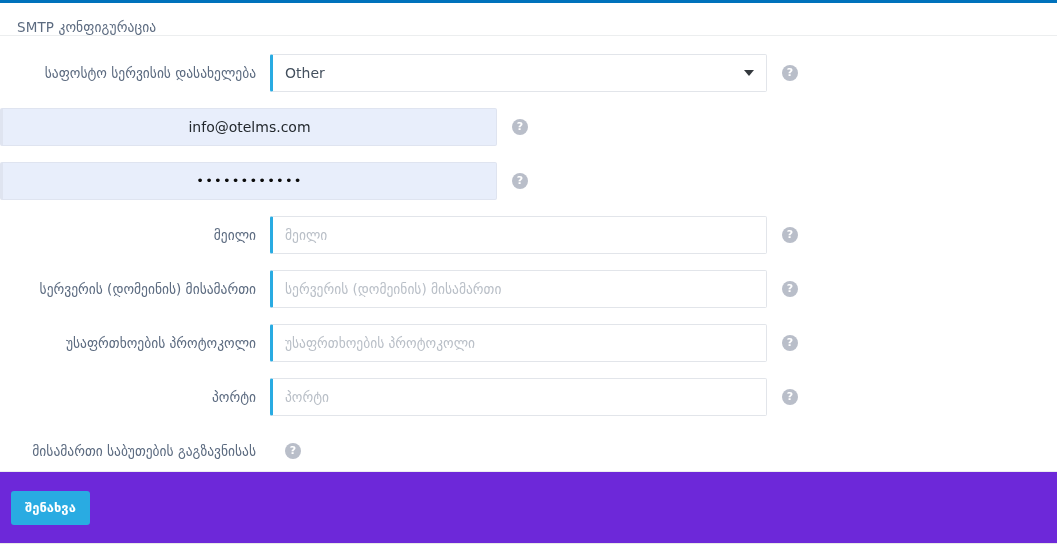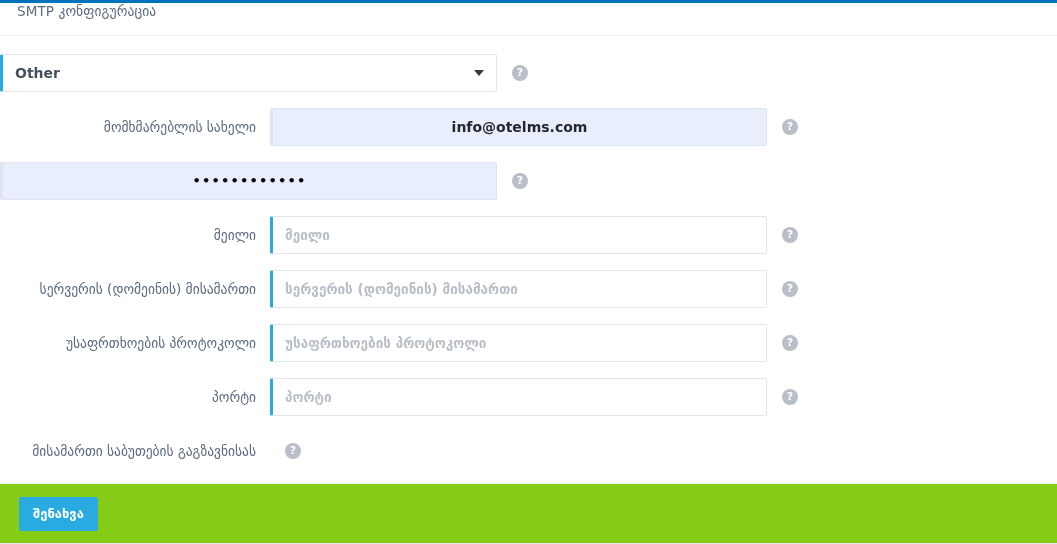--- a/index.html
+++ b/index.html
@@ -20,21 +20,21 @@
     height: 544px;
     background: #ffffff;
     border-top: 3px solid #0072bc;
     border-bottom: 1px solid #e8e8e8;
   }
 
   .panel-heading {
     height: 33px;
     border-bottom: 1px solid #eceeef;
     display: flex;
-    align-items: flex-start;
+    align-items: flex-end;
     padding-left: 17px;
   }
   .panel-title {
     font-size: 13.5px;
     color: #5c6b80;
     font-weight: 400;
     letter-spacing: 0.1px;
     white-space: nowrap;
   }
 
@@ -74,21 +74,20 @@
     border-left: 3px solid #29abe2;
     border-radius: 2px;
     background: #ffffff;
     font-family: "DejaVu Sans", "Liberation Sans", sans-serif;
     font-size: 14px;
     color: #555e6b;
     padding: 0 12px;
     outline: none;
     display: flex;
     align-items: center;
-    font-weight: bold;
   }
   .ctrl.autofill {
     background: #e8eefb;
     border-color: #dfe4f0;
     color: #31383f;
     justify-content: center;
   }
   .ctrl .ph {
     color: #b9bfc7;
     font-size: 13.5px;
@@ -142,26 +141,26 @@
     cursor: pointer;
     user-select: none;
   }
   .help span { position: relative; top: -0.5px; }
 
   .panel-footer {
     position: absolute;
     left: 0;
     right: 0;
     bottom: 0;
-    height: 60px;
+    height: 72px;
     border-top: 1px solid #eceeef;
-    background: #84cc16;
-    display: flex;
-    align-items: center;
-    padding-left: 19px;
+    background: #6d28d9;
+    display: flex;
+    align-items: center;
+    padding-left: 11px;
     gap: 6px;
   }
 
   .btn {
     background: #29abe2;
     border: none;
     border-radius: 3px;
     color: #ffffff;
     font-family: "DejaVu Sans", "Liberation Sans", sans-serif;
     font-size: 13px;
@@ -177,32 +176,32 @@
 <body>
 
 <div class="panel">
 
   <div class="panel-heading">
     <div class="panel-title">SMTP კონფიგურაცია</div>
   </div>
 
   <div class="panel-body" id="form-body">
       <div class="form-row">
+        <div class="form-label">საფოსტო სერვისის დასახელება</div>
         <div class="field-wrap">
           <div class="ctrl select-ctrl">
             <span class="val">Other</span>
             <span class="caret"></span>
           </div>
         </div>
         <div class="help">
           <span>?</span>
         </div>
       </div>
       <div class="form-row">
-        <div class="form-label">მომხმარებლის სახელი</div>
         <div class="field-wrap">
           <div class="ctrl autofill">
             <span class="val">info@otelms.com</span>
           </div>
         </div>
         <div class="help">
           <span>?</span>
         </div>
       </div>
       <div class="form-row">

